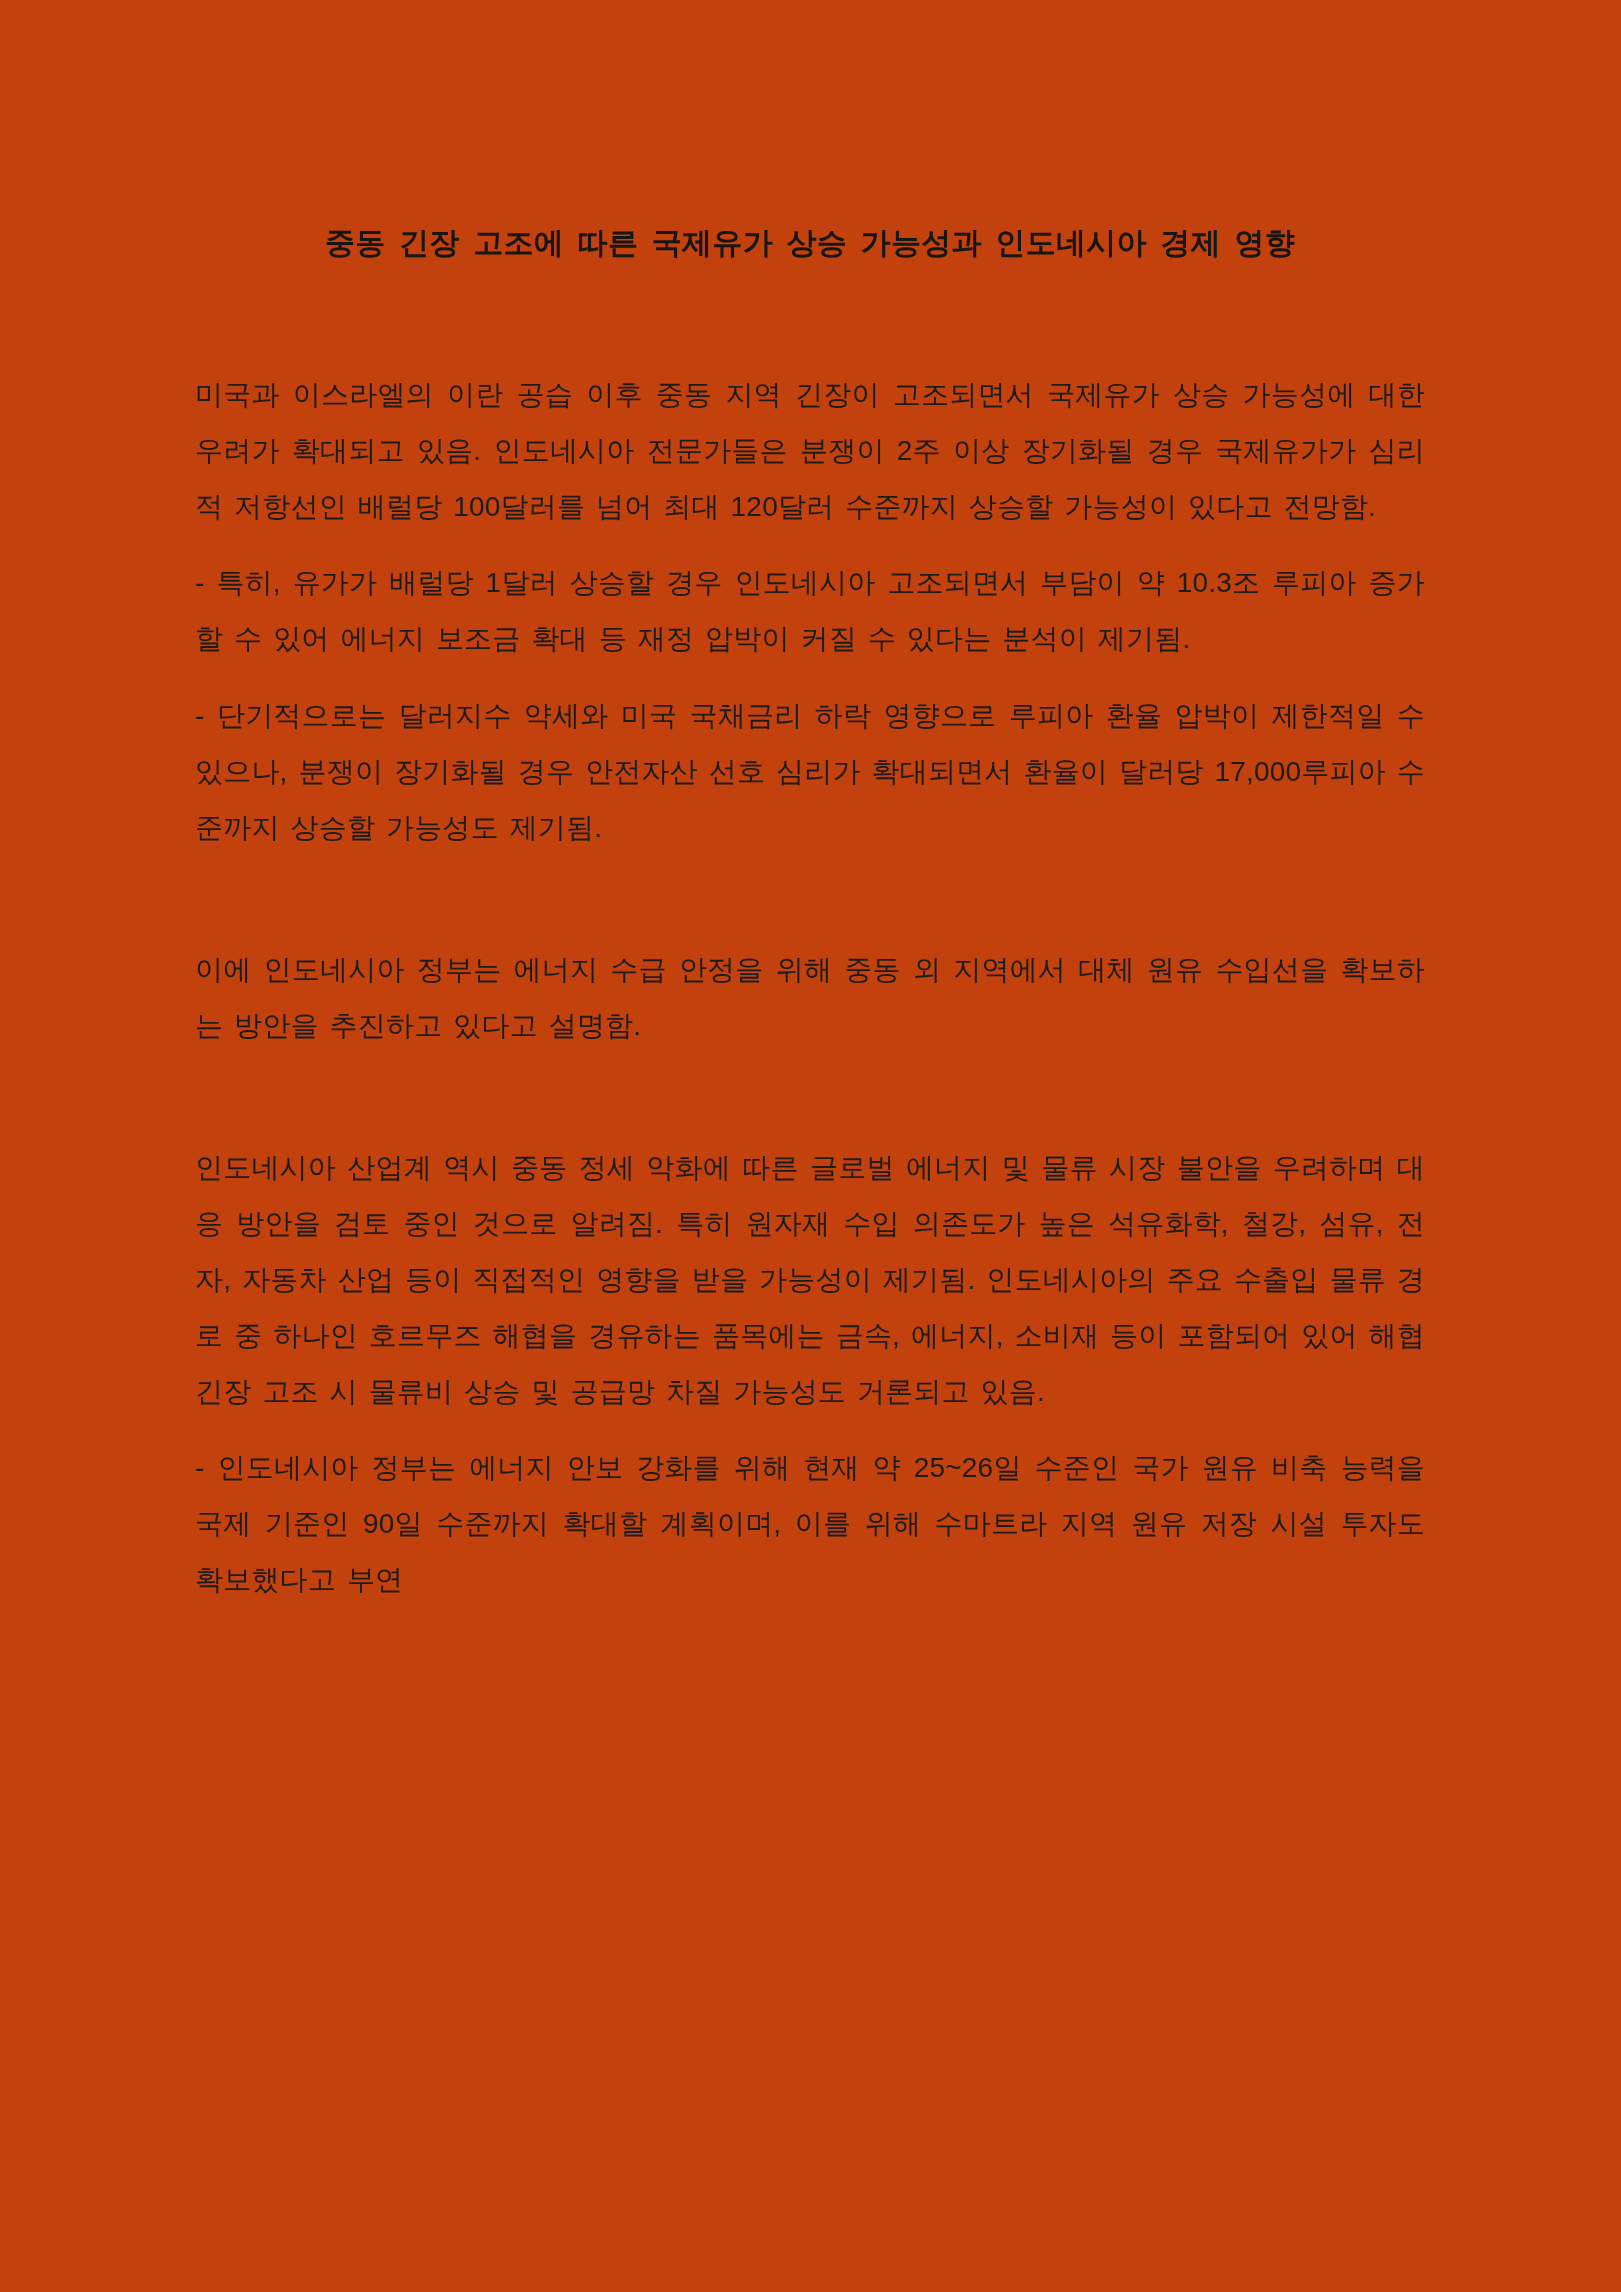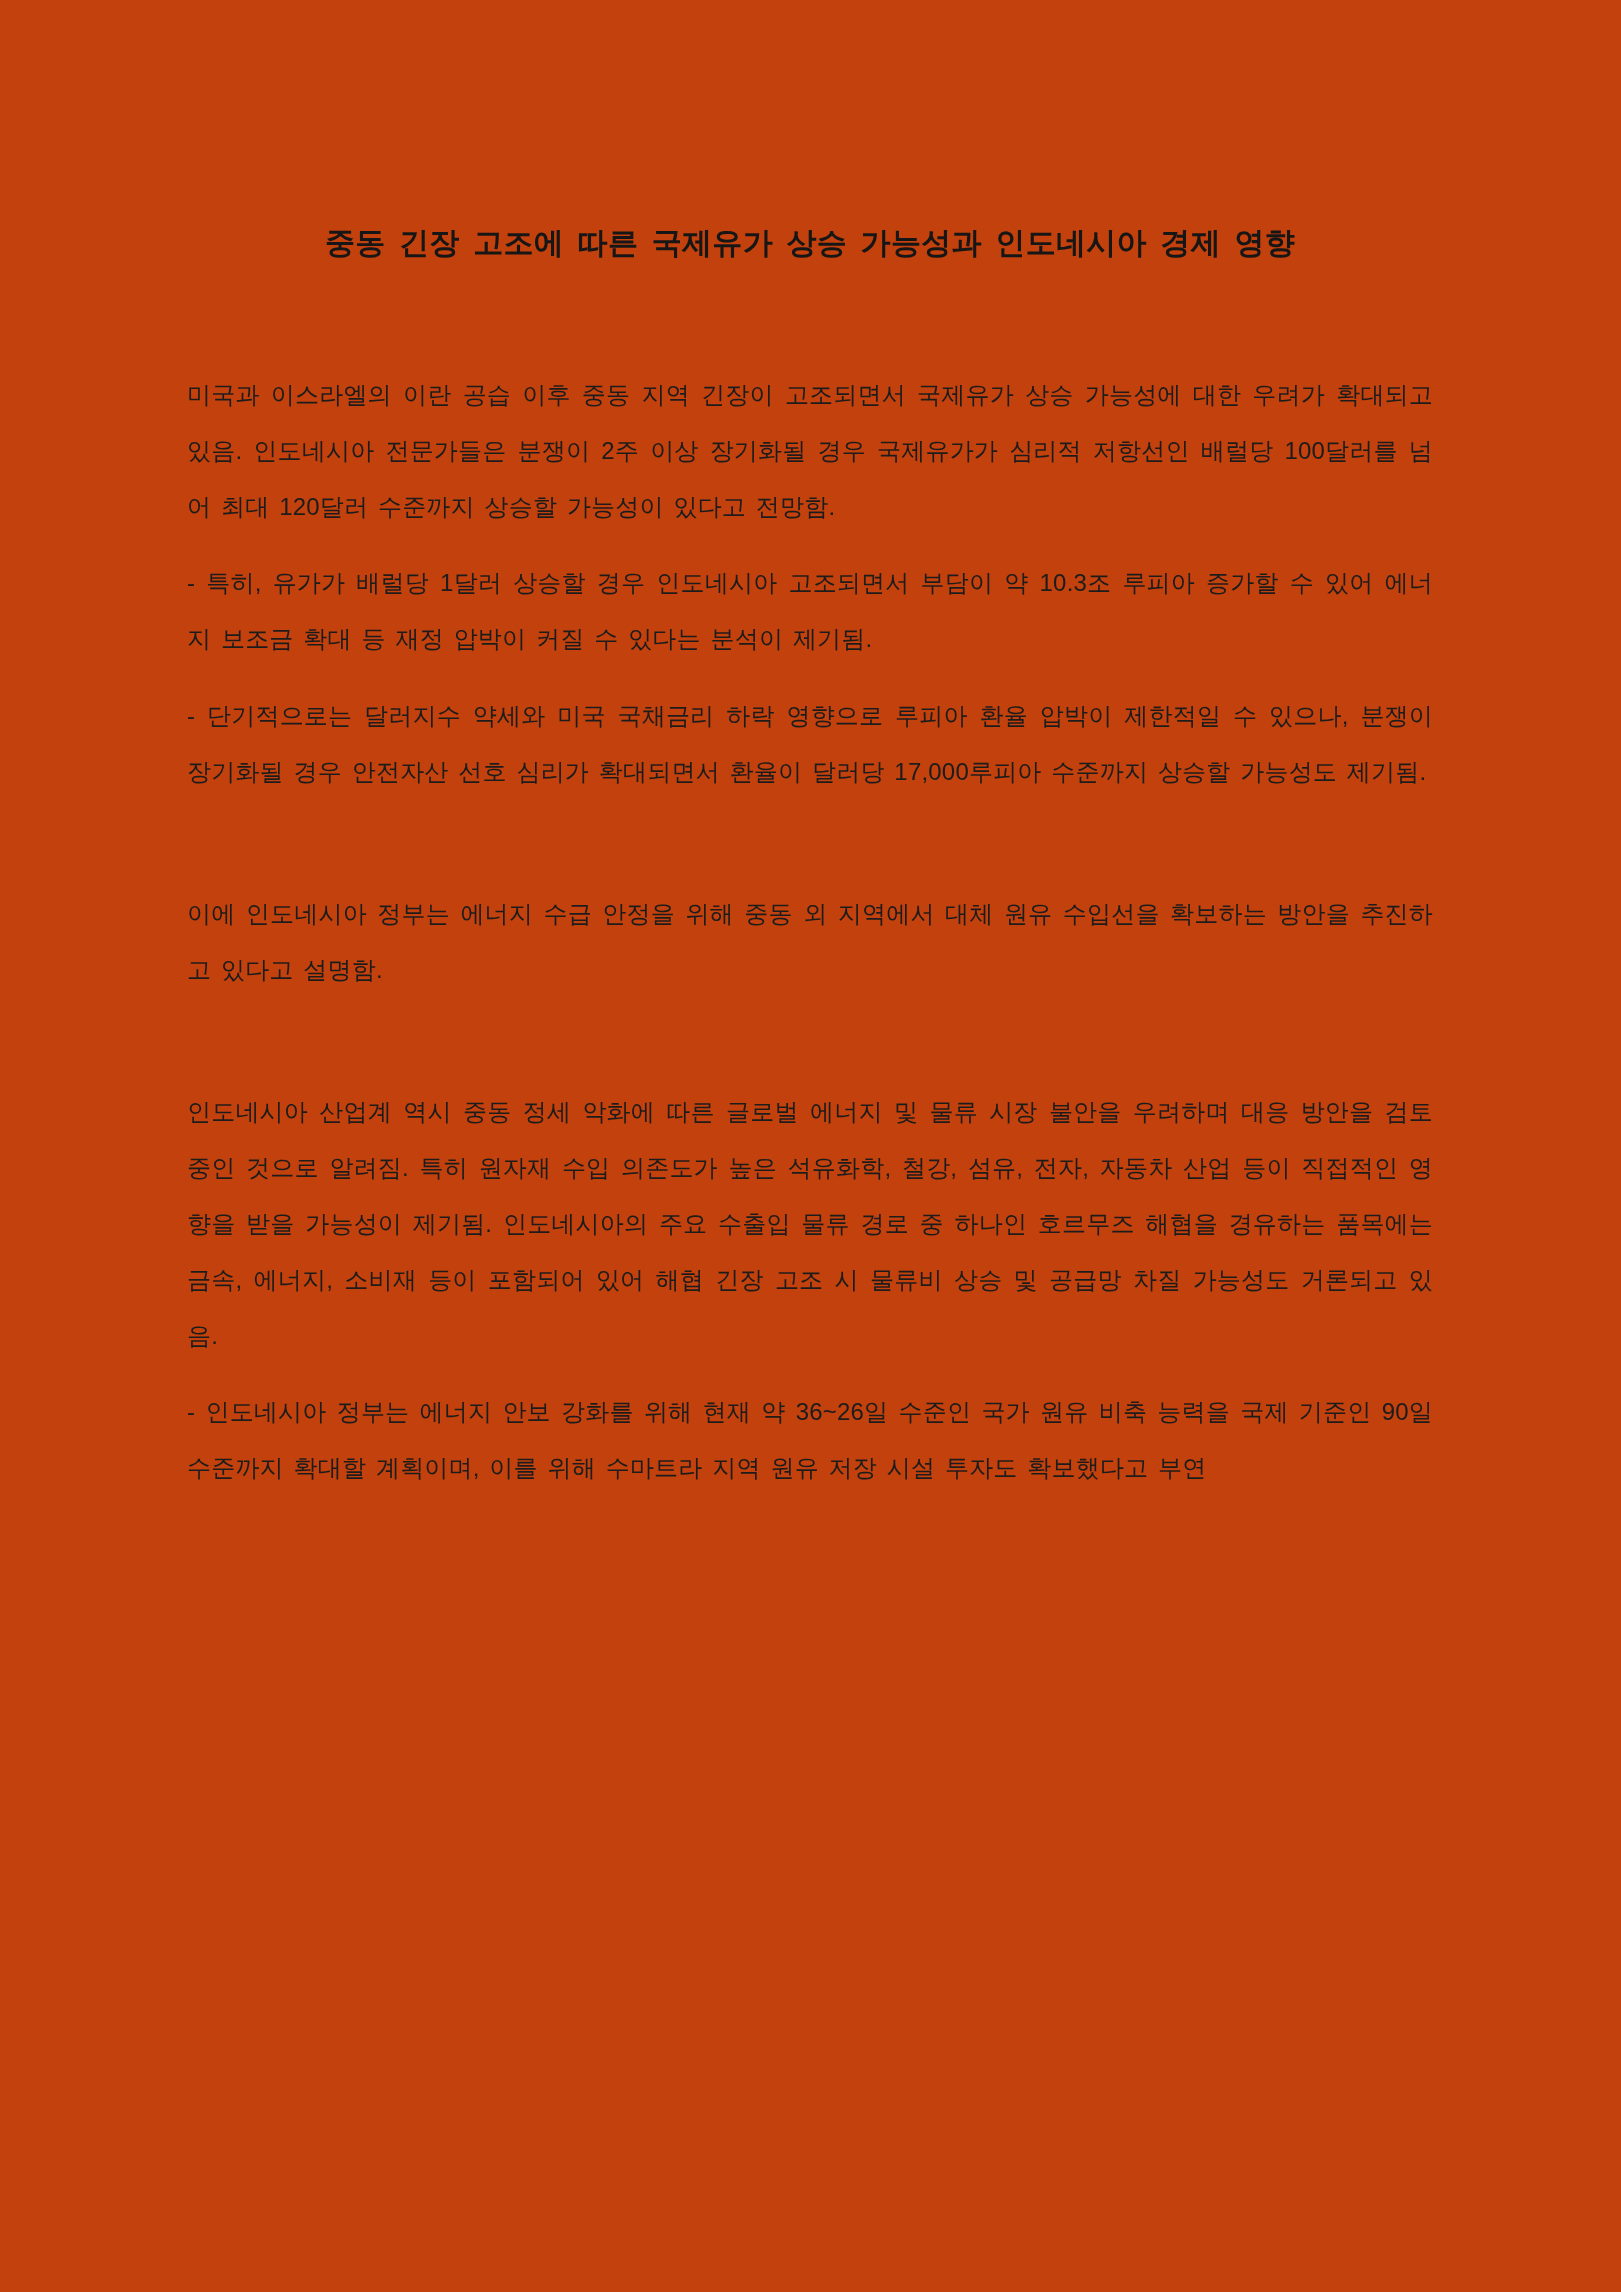--- a/index.html
+++ b/index.html
@@ -23,22 +23,22 @@
     margin: 0;
     font-size: 30px;
     font-weight: 700;
     text-align: center;
     line-height: 1.45;
     letter-spacing: 0.3px;
     word-spacing: 4.9px;
     color: #161616;
   }
   .para {
-    margin: 8px;
-    font-size: 24px;
+    margin: 16px;
+    font-size: 28px;
     line-height: 56px;
     text-align: justify;
     word-spacing: 2.9px;
     letter-spacing: 0.2px;
     color: #1c1c1c;
     
     word-break: normal;
     overflow-wrap: break-word;
   }
   .para.first   { margin-top: 102px; }
@@ -57,16 +57,16 @@
   <p class="para gap-para">- 특히, 유가가 배럴당 1달러 상승할 경우 인도네시아 고조되면서 부담이 약 10.3조 루피아 증가할 수 있어 에너지 보조금 확대 등 재정 압박이 커질 수 있다는 분석이 제기됨.</p>
 
   <p class="para gap-para">- 단기적으로는 달러지수 약세와 미국 국채금리 하락 영향으로 루피아 환율 압박이 제한적일 수 있으나, 분쟁이 장기화될 경우 안전자산 선호 심리가 확대되면서 환율이 달러당 17,000루피아 수준까지 상승할 가능성도 제기됨.</p>
 
   <p class="para gap-section">이에 인도네시아 정부는 에너지 수급 안정을 위해 중동 외 지역에서 대체 원유 수입선을 확보하는 방안을 추진하고 있다고 설명함.</p>
 
   <p class="para gap-section">인도네시아 산업계 역시 중동 정세 악화에 따른 글로벌 에너지 및 물류 시장 불안을 우려하며 대응 방안을 검토 중인 것으로 알려짐. 특히 원자재 수입 의존도가 높은 석유화학, 철강, 섬유, 전자, 자동차 산업 등이 직접적인 영향을 받을 가능성이 제기됨. 인도네시아의 주요 수출입 물류 경로 중 하나인 호르무즈 해협을 경유하는 품목에는 금속, 에너지, 소비재 등이 포함되어 있어 해협 긴장 고조 시 물류비 상승 및 공급망 차질 가능성도 거론되고 있음.</p>
 
 
 
-  <p class="para gap-para">- 인도네시아 정부는 에너지 안보 강화를 위해 현재 약 36~26일 수준인 국가 원유 비축 능력을 국제 기준인 90일 수준까지 확대할 계획이며, 이를 위해 수마트라 지역 원유 저장 시설 투자도 확보했다고 부연</p>
+  <p class="para gap-para">- 인도네시아 정부는 에너지 안보 강화를 위해 현재 약 25~26일 수준인 국가 원유 비축 능력을 국제 기준인 90일 수준까지 확대할 계획이며, 이를 위해 수마트라 지역 원유 저장 시설 투자도 확보했다고 부연</p>
 
 </div>
 
 
 </body></html>

